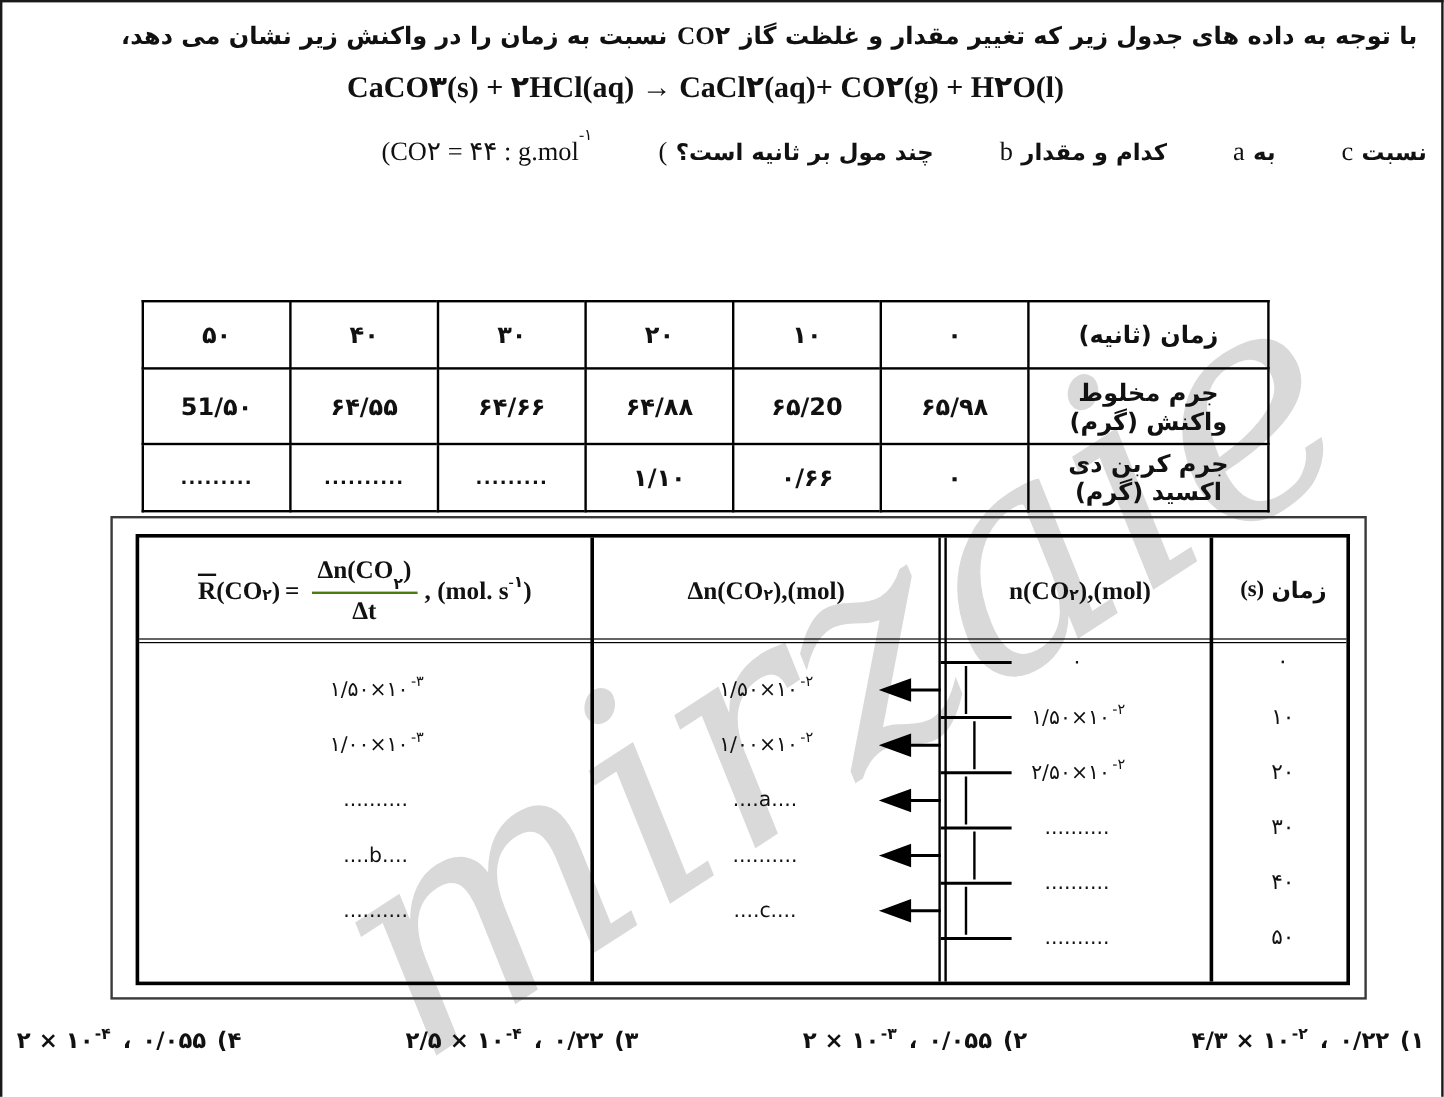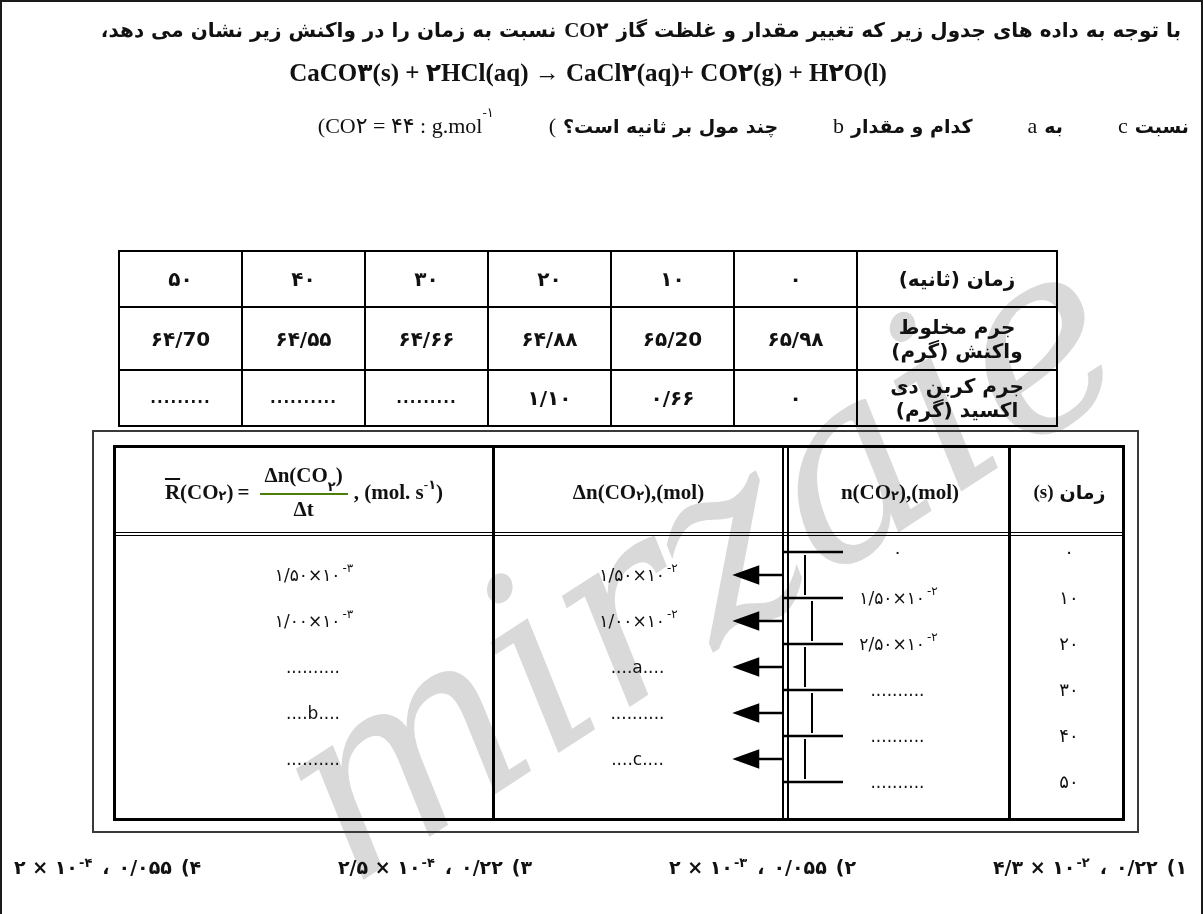--- a/index.html
+++ b/index.html
@@ -163,21 +163,21 @@
         <td class="val">۴۰</td>
         <td class="val">۵۰</td>
       </tr>
       <tr class="r2">
         <td class="lbl">جرم مخلوط واکنش (گرم)</td>
         <td class="val">۶۵/۹۸</td>
         <td class="val">۶۵/20</td>
         <td class="val">۶۴/۸۸</td>
         <td class="val">۶۴/۶۶</td>
         <td class="val">۶۴/۵۵</td>
-        <td class="val">۶۴/70</td>
+        <td class="val">51/۵۰</td>
       </tr>
       <tr class="r3">
         <td class="lbl">جرم کربن دی اکسید (گرم)</td>
         <td class="val">۰</td>
         <td class="val">۰/۶۶</td>
         <td class="val">۱/۱۰</td>
         <td class="val dots">.........</td>
         <td class="val dots">..........</td>
         <td class="val dots">.........</td>
       </tr>

